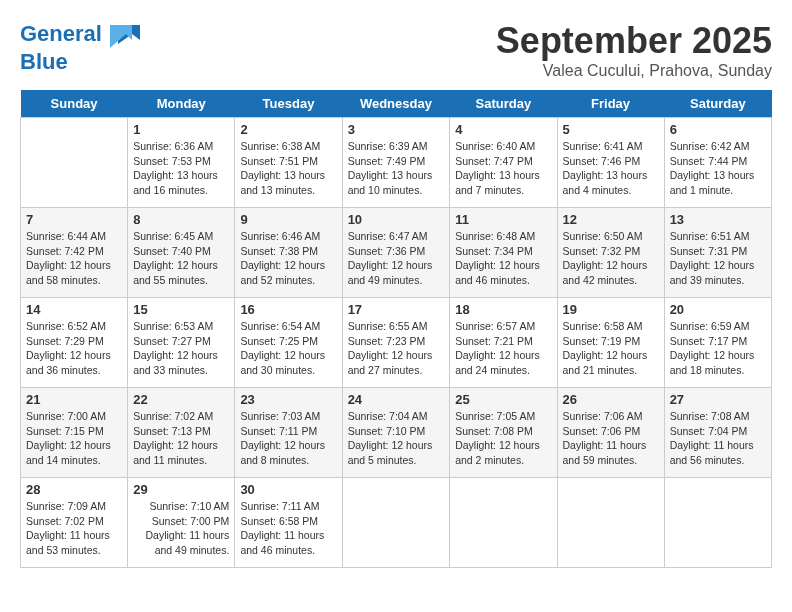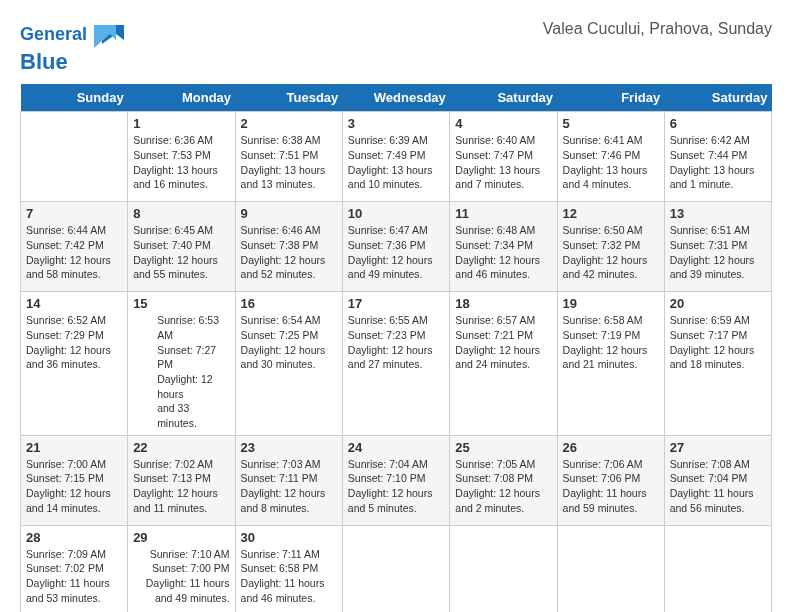--- a/index.html
+++ b/index.html
@@ -14,21 +14,21 @@
       display: flex;
       align-items: flex-start;
       justify-content: space-between;
       margin-bottom: 10px;
     }
     .logo {
       display: flex;
       align-items: center;
     }
     .logo-text {
-      font-size: 18px;
+      font-size: 22px;
       font-weight: bold;
       color: #333;
       line-height: 1.1;
     }
     .logo-text span {
       color: #1a6fb5;
     }
     .logo-icon {
       width: 30px;
       height: 30px;
@@ -48,21 +48,21 @@
     }
     table {
       width: 100%;
       border-collapse: collapse;
       font-size: 11px;
     }
     thead tr th {
       background-color: #1a6fb5;
       color: #fff;
       padding: 6px 4px;
-      text-align: right;
+      text-align: center;
       font-size: 13px;
       font-weight: bold;
     }
     tbody tr td {
       border: 1px solid #ccc;
       vertical-align: top;
       padding: 4px 5px;
       height: 90px;
       width: 108px;
       color: #333;
@@ -102,20 +102,21 @@
             <polygon points="0,28 16,14 22,20 22,5 0,5" fill="#5ab0e8"></polygon>
           </svg>
         </div>
       </div>
       <div class="logo-text" style="color:#1a6fb5;font-size:22px;">
         <span>Blue</span>
       </div>
     </div>
   </div>
   <div class="title-block">
+    <div class="month-title">September 2025</div>
     <div class="location">Valea Cucului, Prahova, Sunday</div>
   </div>
 </div>
 
 <table>
   <thead>
     <tr>
     <th>Sunday</th>
         <th>Monday</th>
         <th>Tuesday</th>
@@ -225,21 +226,21 @@
       <tr>
         <td>
           <span class="day-number">14</span>
           <div class="day-info" style="white-space: pre-line;">Sunrise: 6:52 AM
 Sunset: 7:29 PM
 Daylight: 12 hours
 and 36 minutes.</div>
         </td>
         <td>
           <span class="day-number">15</span>
-          <div class="day-info" style="white-space: pre-line; margin-left: 24px;">Sunrise: 6:53 AM
+          <div class="day-info" style="white-space: pre-line;">Sunrise: 6:53 AM
 Sunset: 7:27 PM
 Daylight: 12 hours
 and 33 minutes.</div>
         </td>
         <td>
           <span class="day-number">16</span>
           <div class="day-info" style="white-space: pre-line;">Sunrise: 6:54 AM
 Sunset: 7:25 PM
 Daylight: 12 hours
 and 30 minutes.</div>

